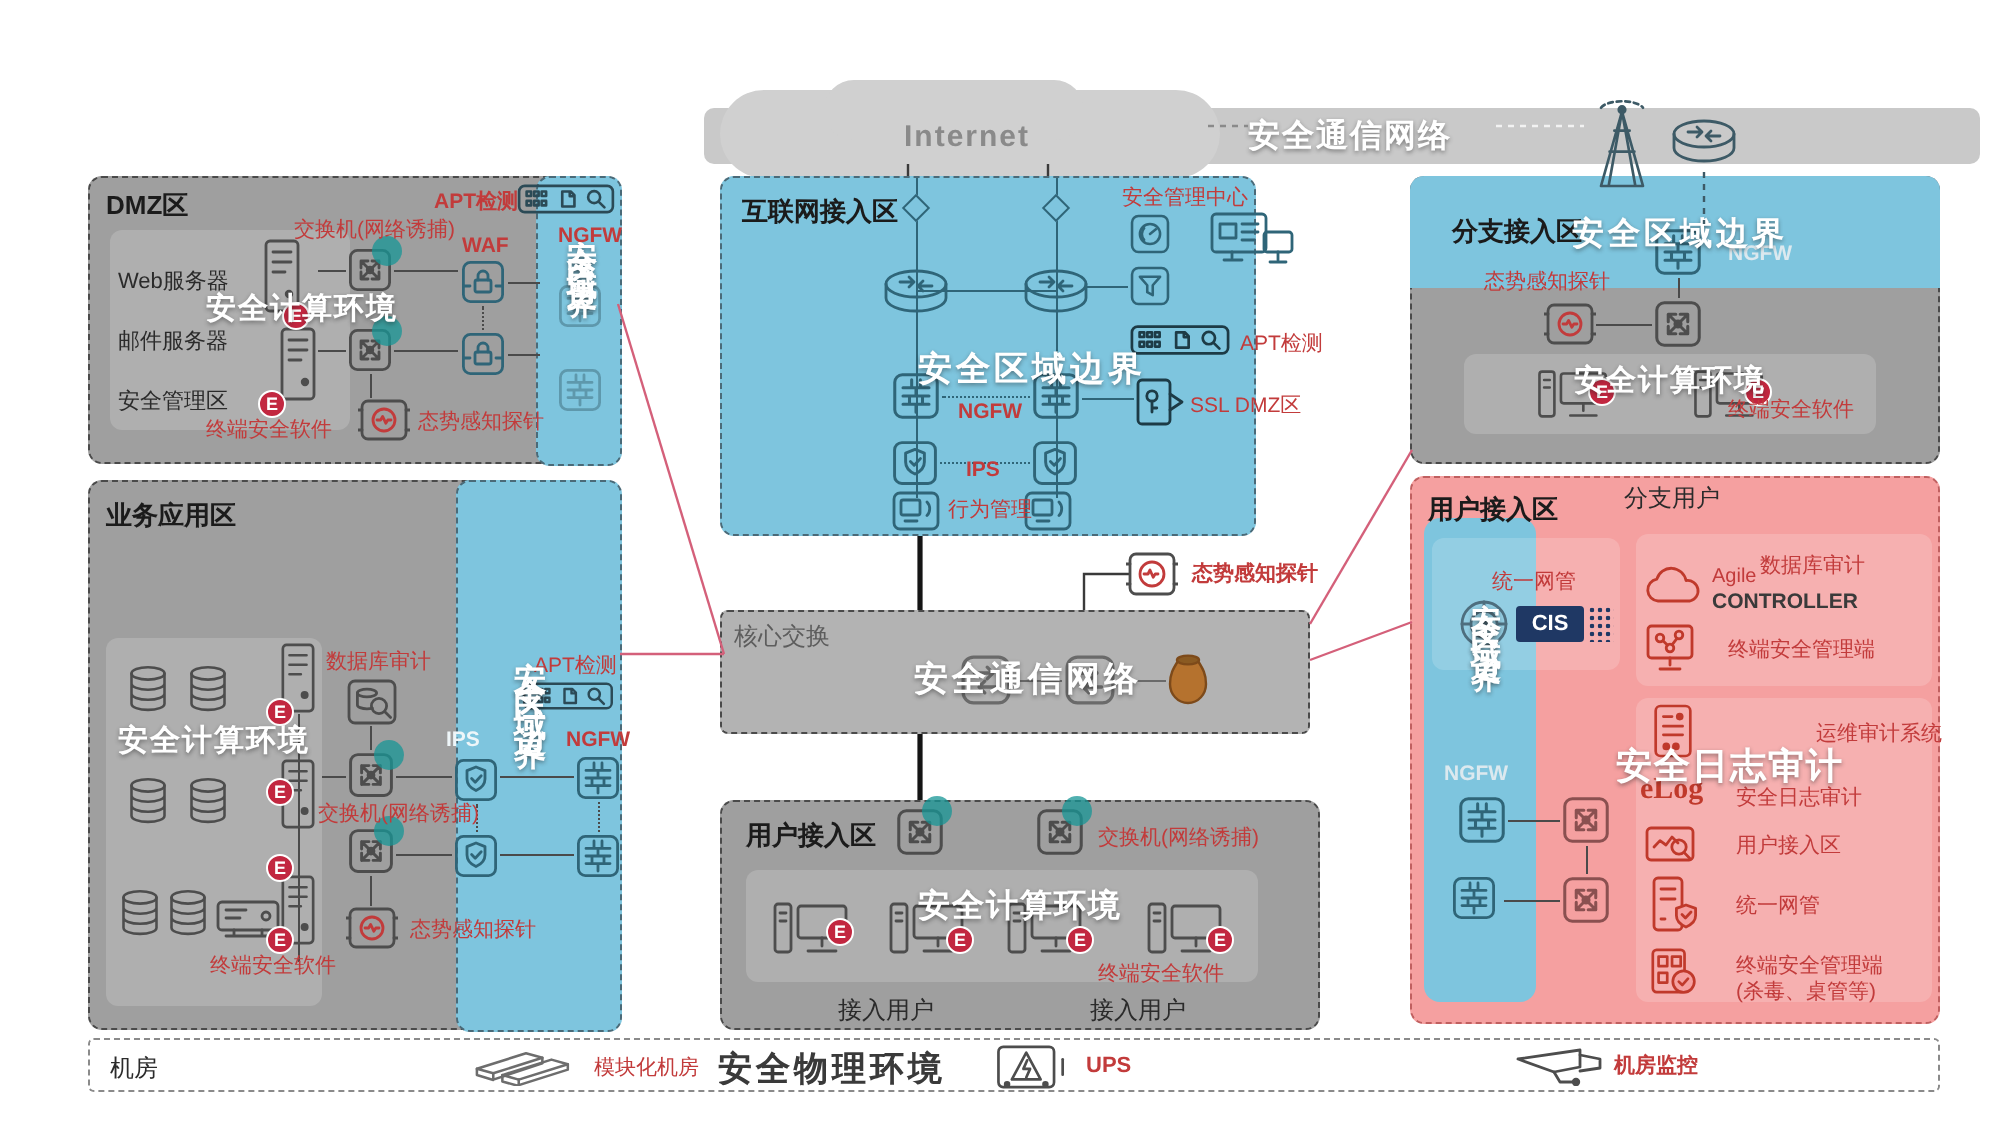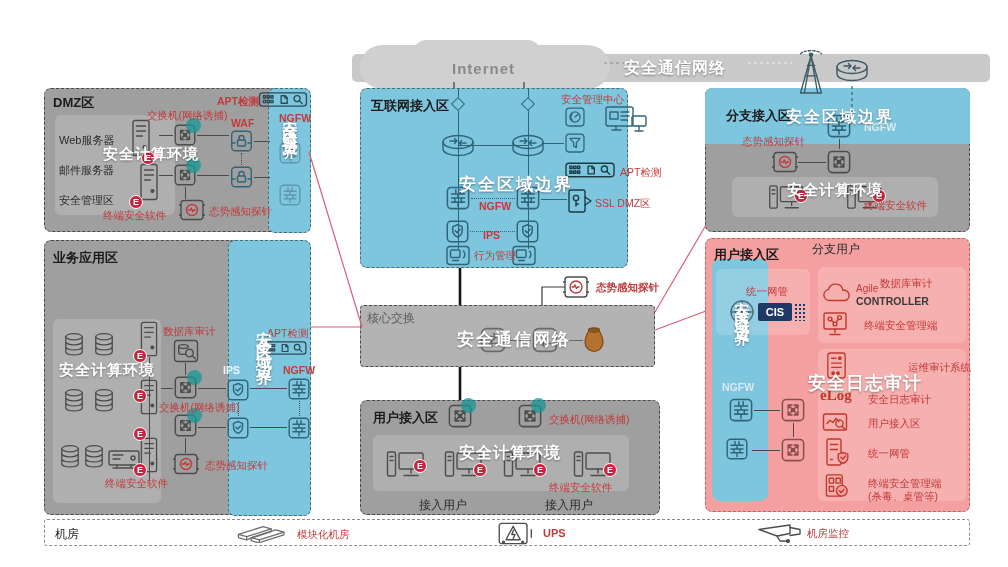--- a/index.html
+++ b/index.html
@@ -715,39 +715,40 @@
     <div class="dl2" style="left:10px;top:6px;font-size:12px;">机房</div>
     <div class="ic" style="left:190px;top:3px;width:56px;height:20px;color:#6d6d6d;">
         <svg viewBox="0 0 60 22">
           <path d="M3 12.5L30 4l9 2.5L12 15z"></path>
           <path d="M3 12.5v3.5l9 2.7v-3.5M39 6.5v3L12 18.5"></path>
           <path d="M17 16l27-8.5 9 2.5-27 8.5z"></path>
           <path d="M17 16v3.5l9 2.5v-3.5M53 10v3L26 21.5"></path>
         </svg>
       </div>
     <div class="rl" style="left:252px;top:8px;">模块化机房</div>
+    <div class="dl2" style="left:314px;top:3px;font-size:17px;font-weight:bold;color:#3a3a3a;letter-spacing:2px;">安全物理环境</div>
     <div class="ic" style="left:452px;top:2px;width:38px;height:23px;color:#4d4d4d;">
         <svg viewBox="0 0 38 24">
           <rect x="1.5" y="1.5" width="29" height="21" rx="2.5"></rect>
           <path d="M16 4.5L8.5 18.5h15z"></path>
           <path d="M16.5 8.5l-2 4.5h3.5l-2 4.5"></path>
           <path d="M35 8v8"></path>
           <circle cx="6" cy="21" r="1" style="fill:currentColor"></circle>
           <circle cx="26" cy="21" r="1" style="fill:currentColor"></circle>
         </svg>
       </div>
     <div class="rl" style="left:498px;top:7px;font-size:11px;font-weight:bold;">UPS</div>
     <div class="ic" style="left:712px;top:3px;width:46px;height:20px;color:#4d4d4d;">
         <svg viewBox="0 0 46 20">
           <path d="M2 6.5L33 2v8.5L20 13z"></path>
           <path d="M33 4.5l10 2v4.5l-10 1.5M20 13l3 5h6"></path>
           <circle cx="31" cy="18" r="1.4" style="fill:currentColor"></circle>
         </svg>
       </div>
-    <div class="rl" style="left:762px;top:7px;">机房监控</div>
+    <div class="rl" style="left:762px;top:7px;font-weight:bold;">机房监控</div>
   </div>
 
   <svg id="wires" width="1008" height="567">
     <path d="M454 82 V88 M524 82 V88" stroke="#3a3a3a" stroke-width="1.2" fill="none"></path>
     <path d="M460 268 V305" stroke="#141414" stroke-width="2.6" fill="none"></path>
     <path d="M460 367 V400" stroke="#141414" stroke-width="2.6" fill="none"></path>
     <path d="M309 152 L362 327" stroke="#d4607a" stroke-width="1.2" fill="none"></path>
     <path d="M310 327 H362" stroke="#d4607a" stroke-width="1.2" fill="none"></path>
     <path d="M655 330 L706 311" stroke="#d4607a" stroke-width="1.2" fill="none"></path>
     <path d="M655 312 L706 225" stroke="#d4607a" stroke-width="1.2" fill="none"></path>

